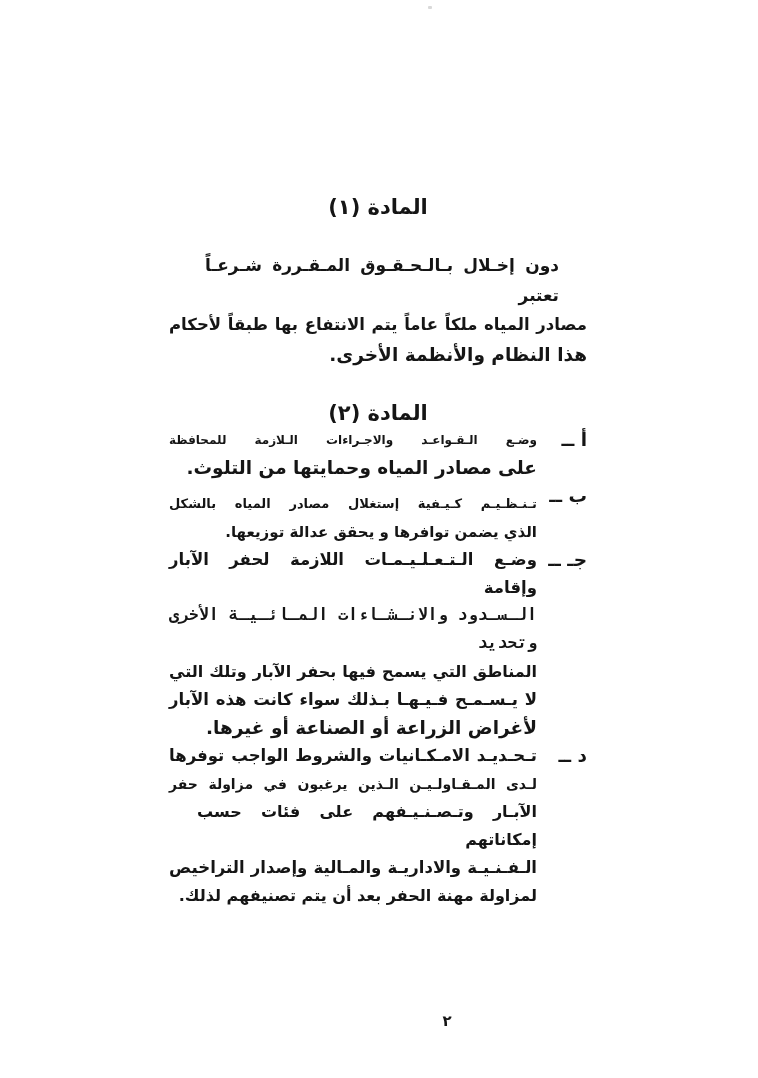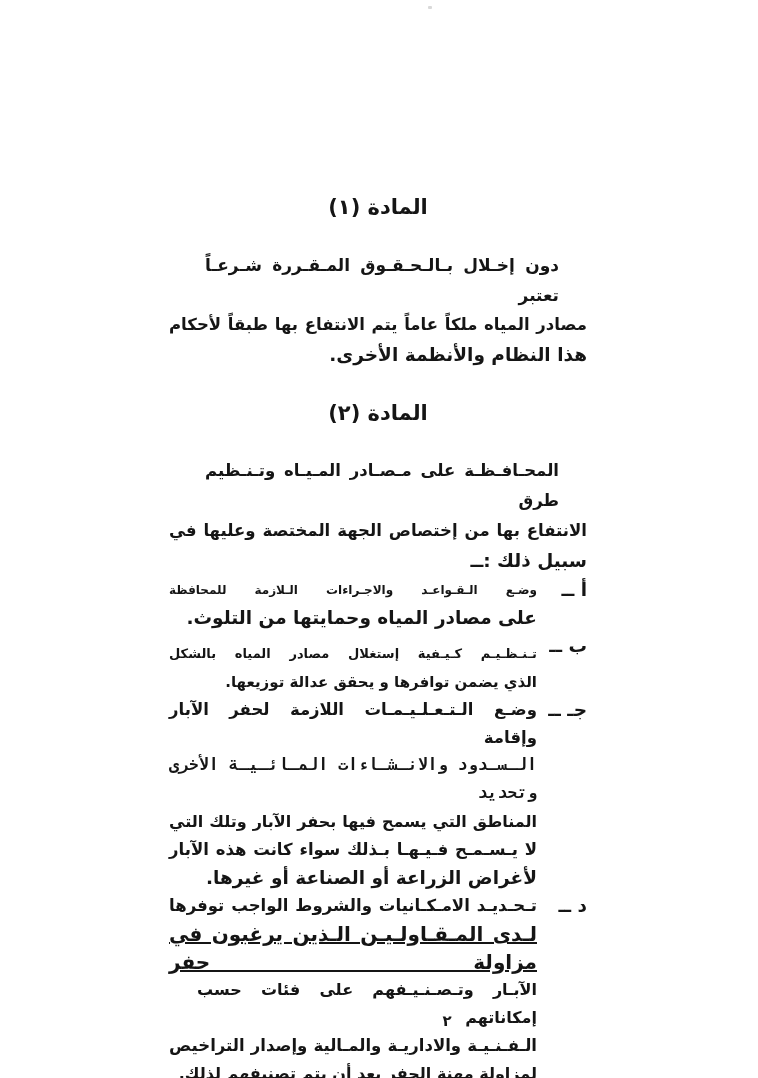--- a/index.html
+++ b/index.html
@@ -83,28 +83,20 @@
           <div class="line first" style="font-size: 17px;">دون إخـلال بـالـحـقـوق المـقـررة شـرعـاً تعتبر</div>
 
           <div class="line" style="font-size: 16.5px;">مصادر المياه ملكاً عاماً يتم الانتفاع بها طبقاً لأحكام</div>
 
           <div class="line last" style="">هذا النظام والأنظمة الأخرى.</div>
         </div>
     </section>
 
     <section class="article">
       <h2 class="article-title">المادة (٢)</h2>
-      <div class="para">
-
-          <div class="line first" style="font-size: 16.5px;">المحـافـظـة على مـصـادر المـيـاه وتـنـظيم طرق</div>
-
-          <div class="line" style="font-size: 16.5px;">الانتفاع بها من إختصاص الجهة المختصة وعليها في</div>
-
-          <div class="line last" style="">سبيل ذلك :ــ</div>
-        </div>
       <div class="items">
 
           <div class="item first">
             <span class="letter">أ ــ</span>
             <div class="item-lines">
               <div class="line" style="font-size: 12px;">وضـع الـقـواعـد والاجـراءات الـلازمة للمحافظة</div>
               <div class="line last" style="">على مصادر المياه وحمايتها من التلوث.</div>
             </div>
           </div>
 
@@ -124,21 +116,21 @@
               <div class="line" style="font-size: 16px;">المناطق التي يسمح فيها بحفر الآبار وتلك التي</div>
               <div class="line" style="font-size: 16.5px;">لا يـسـمـح فـيـهـا بـذلك سواء كانت هذه الآبار</div>
               <div class="line last" style="">لأغراض الزراعة أو الصناعة أو غيرها.</div>
             </div>
           </div>
 
           <div class="item last">
             <span class="letter">د ــ</span>
             <div class="item-lines">
               <div class="line" style="font-size: 16.5px;">تـحـديـد الامـكـانيات والشروط الواجب توفرها</div>
-              <div class="line" style="font-size: 20px; text-decoration: underline;">لـدى المـقـاولـيـن الـذين يرغبون في مزاولة حفر</div>
+              <div class="line" style="font-size: 14px;">لـدى المـقـاولـيـن الـذين يرغبون في مزاولة حفر</div>
               <div class="line" style="font-size: 16px; margin-left: 28px;">الآبـار وتـصـنـيـفهم على فئات حسب إمكاناتهم</div>
               <div class="line" style="font-size: 16.5px;">الـفـنـيـة والاداريـة والمـالية وإصدار التراخيص</div>
               <div class="line last" style="font-size: 16px;">لمزاولة مهنة الحفر بعد أن يتم تصنيفهم لذلك.</div>
             </div>
           </div>
         </div>
     </section>
 
   </main>
 

